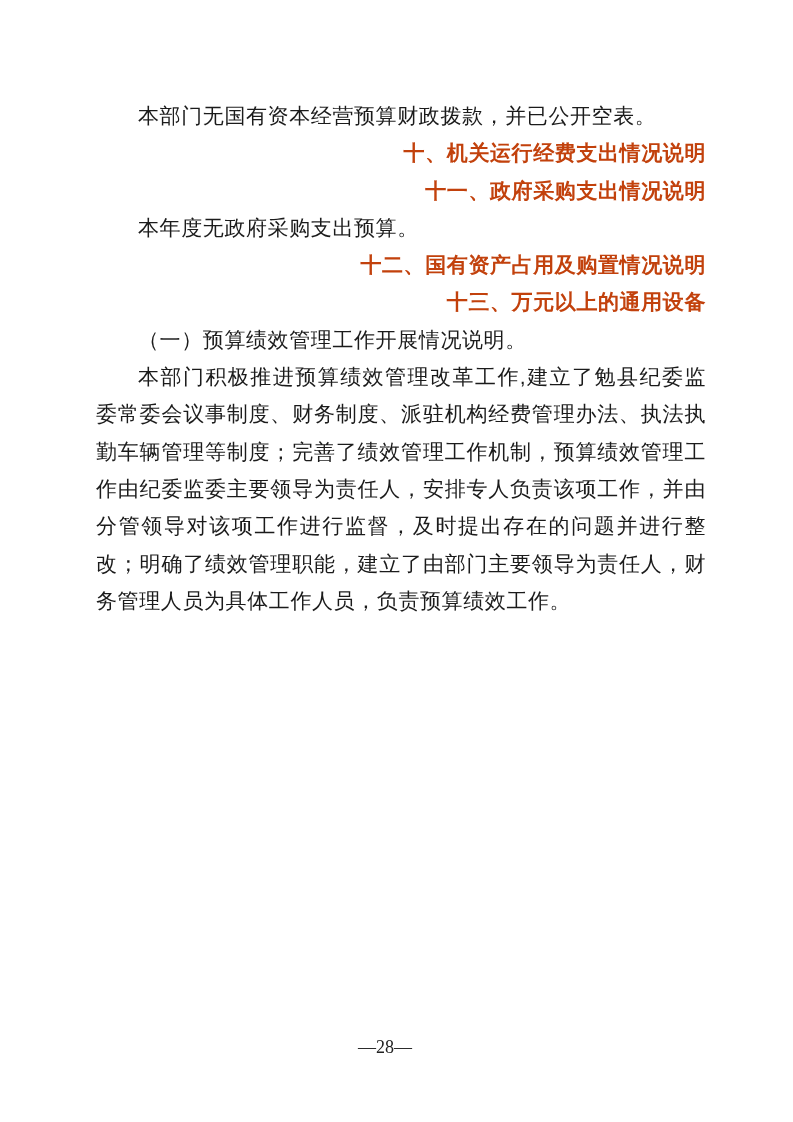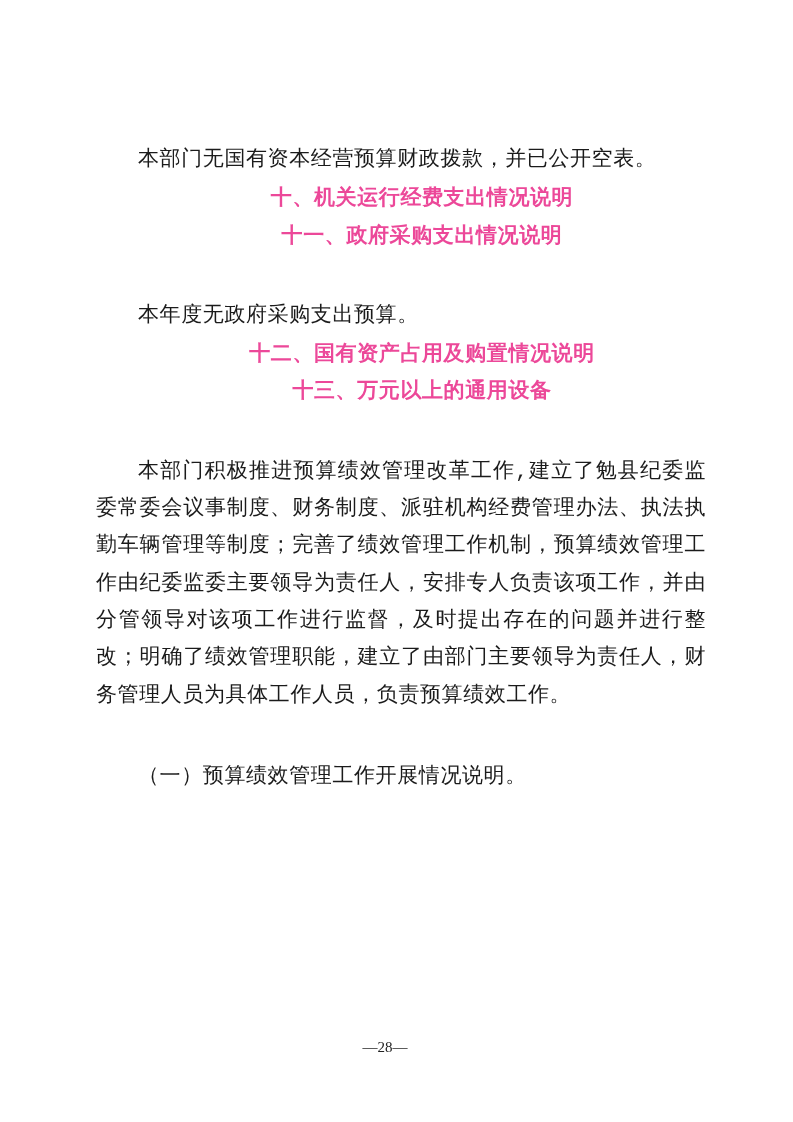--- a/index.html
+++ b/index.html
@@ -29,52 +29,51 @@
   .content p, .content h2 {
     margin: 0;
     padding: 0;
     font-size: 21px;
     line-height: 37.3px;
     letter-spacing: 0.6px;
     text-indent: 2em;
     text-align: justify;
   }
   .content p.body {
-    font-family: Liberation Mono, monospace;
+    font-family: Liberation Sans, sans-serif;
     font-weight: normal;
-    margin-top: 44px;
   }
   .content h2.heading {
     font-family: "Liberation Sans", "DejaVu Sans", sans-serif;
     font-weight: bold;
-    text-align: center;
-    color: #ec4899;
+    text-align: right;
+    color: #c2410c;
   }
   .footer {
     position: absolute;
     left: 0;
     width: 770px;
     top: 1036px;
     text-align: center;
     font-family: "Liberation Serif", "DejaVu Serif", serif;
-    font-size: 15px;
+    font-size: 18px;
     line-height: 22px;
     color: #222222;
   }
 </style>
 </head>
 <body>
 
 <div class="page">
   <div class="content">
     <p class="body">本部门无国有资本经营预算财政拨款，并已公开空表。</p>
     <h2 class="heading">十、机关运行经费支出情况说明</h2>
     <h2 class="heading">十一、政府采购支出情况说明</h2>
     <p class="body">本年度无政府采购支出预算。</p>
     <h2 class="heading">十二、国有资产占用及购置情况说明</h2>
     <h2 class="heading">十三、万元以上的通用设备</h2>
+    <p class="body">（一）预算绩效管理工作开展情况说明。</p>
     <p class="body">本部门积极推进预算绩效管理改革工作,建立了勉县纪委监委常委会议事制度、财务制度、派驻机构经费管理办法、执法执勤车辆管理等制度；完善了绩效管理工作机制，预算绩效管理工作由纪委监委主要领导为责任人，安排专人负责该项工作，并由分管领导对该项工作进行监督，及时提出存在的问题并进行整改；明确了绩效管理职能，建立了由部门主要领导为责任人，财务管理人员为具体工作人员，负责预算绩效工作。</p>
-    <p class="body">（一）预算绩效管理工作开展情况说明。</p>
   </div>
   <div class="footer">
     <span>—28—</span>
   </div>
 </div>
 
 </body></html>

